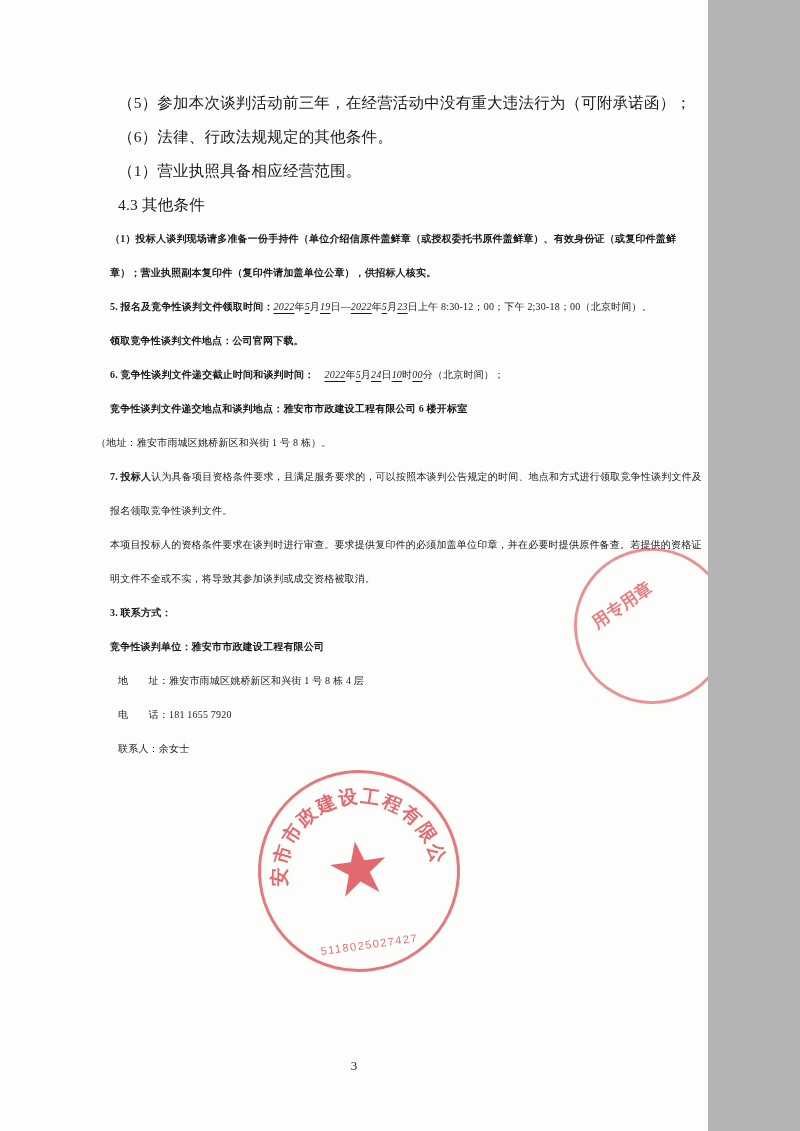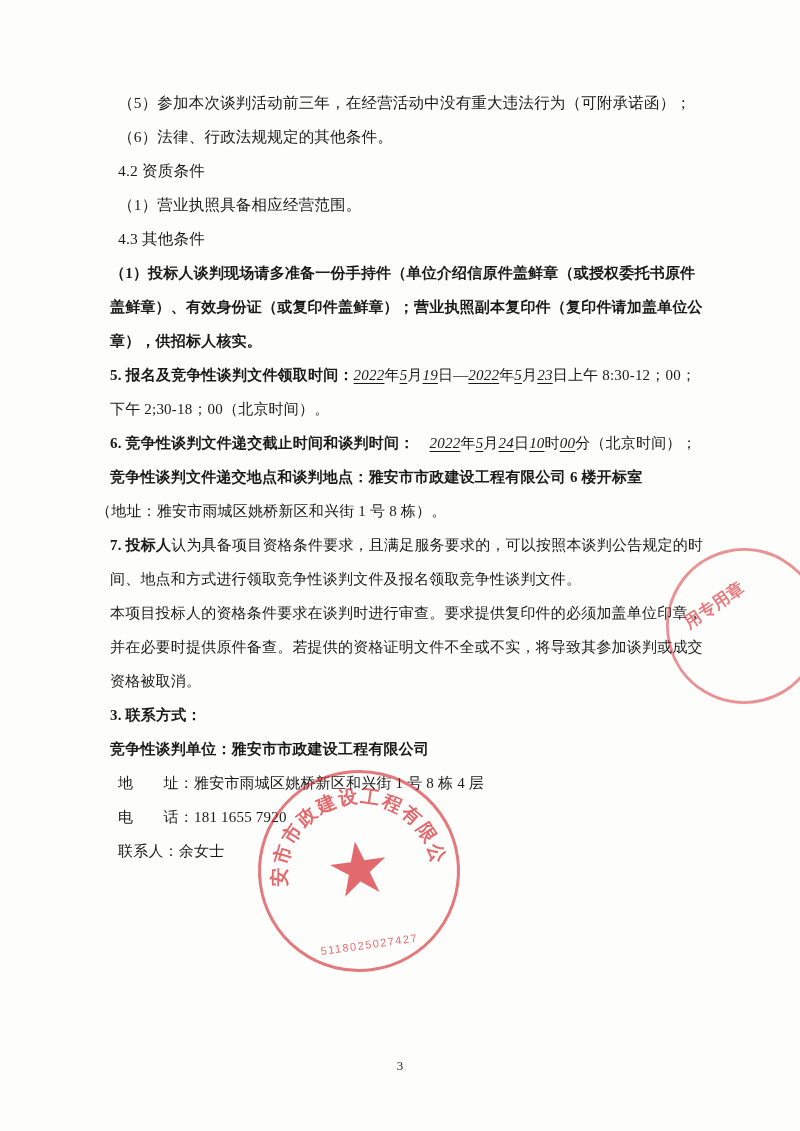--- a/index.html
+++ b/index.html
@@ -5,21 +5,21 @@
   html, body {
     margin: 0;
     padding: 0;
     background: #b4b4b4;
   }
   body {
     font-family: "Liberation Serif", "DejaVu Serif", serif;
   }
   .page {
     position: relative;
-    width: 800px;
+    width: 708px;
     height: 1131px;
     background: #ffffff;
     overflow: hidden;
   }
   .paper-tint {
     position: absolute;
     inset: 0;
     background: #fdfdfb;
     pointer-events: none;
   }
@@ -30,21 +30,21 @@
     width: 610px;
   }
   .line {
     font-size: 15.5px;
     line-height: 34px;
     color: #1a1a1a;
     letter-spacing: 0.2px;
     white-space: nowrap;
   }
   .para {
-    font-size: 15px;
+    font-size: 10px;
     line-height: 34px;
     color: #1a1a1a;
     letter-spacing: 0.2px;
   }
   .indent {
     text-indent: 0;
     padding-left: 22px;
   }
   .indent-half {
     padding-left: 14px;
@@ -141,30 +141,32 @@
 </head>
 <body>
 
 <div class="page">
   <div class="paper-tint"></div>
 
   <div class="content">
 
     <div class="line indent">（5）参加本次谈判活动前三年，在经营活动中没有重大违法行为（可附承诺函）；</div>
     <div class="line indent">（6）法律、行政法规规定的其他条件。</div>
-    <div class="line indent">4.2 资质条件</div>
     <div class="line indent">（1）营业执照具备相应经营范围。</div>
     <div class="line indent">4.3 其他条件</div>
 
     <div class="para bold indent-half">（1）投标人谈判现场请多准备一份手持件（单位介绍信原件盖鲜章（或授权委托书原件盖鲜章）、有效身份证（或复印件盖鲜章）；营业执照副本复印件（复印件请加盖单位公章），供招标人核实。</div>
 
     <div class="para indent-half">
       <span class="bold">5. 报名及竞争性谈判文件领取时间：</span><span class="ul">2022</span>年<span class="ul">5</span>月<span class="ul">19</span>日—<span class="ul">2022</span>年<span class="ul">5</span>月<span class="ul">23</span>日<span>上午 8:30-12；00；下午 2;30-18；00（北京时间）。</span>
     </div>
 
+    <div class="para indent-half">
+      <span class="bold">领取竞争性谈判文件地点：</span><span class="bold">公司官网下载。</span>
+    </div>
 
     <div class="para indent-half">
       <span class="bold">6. 竞争性谈判文件递交截止时间和谈判时间：</span>　<span class="ul">2022</span>年<span class="ul">5</span>月<span class="ul">24</span>日<span class="ul">10</span>时<span class="ul">00</span><span>分（北京时间）；</span>
     </div>
 
     <div class="para indent-half">
       <span class="bold">竞争性谈判文件递交地点和谈判地点：</span><span class="bold">雅安市市政建设工程有限公司 6 楼开标室</span>
     </div>
 
     <div class="para">（地址：雅安市雨城区姚桥新区和兴街 1 号 8 栋）。</div>

